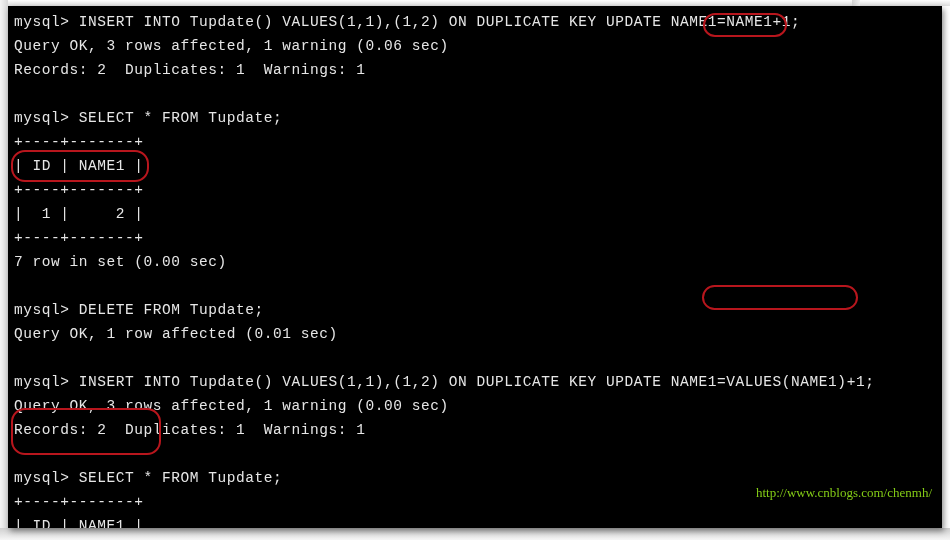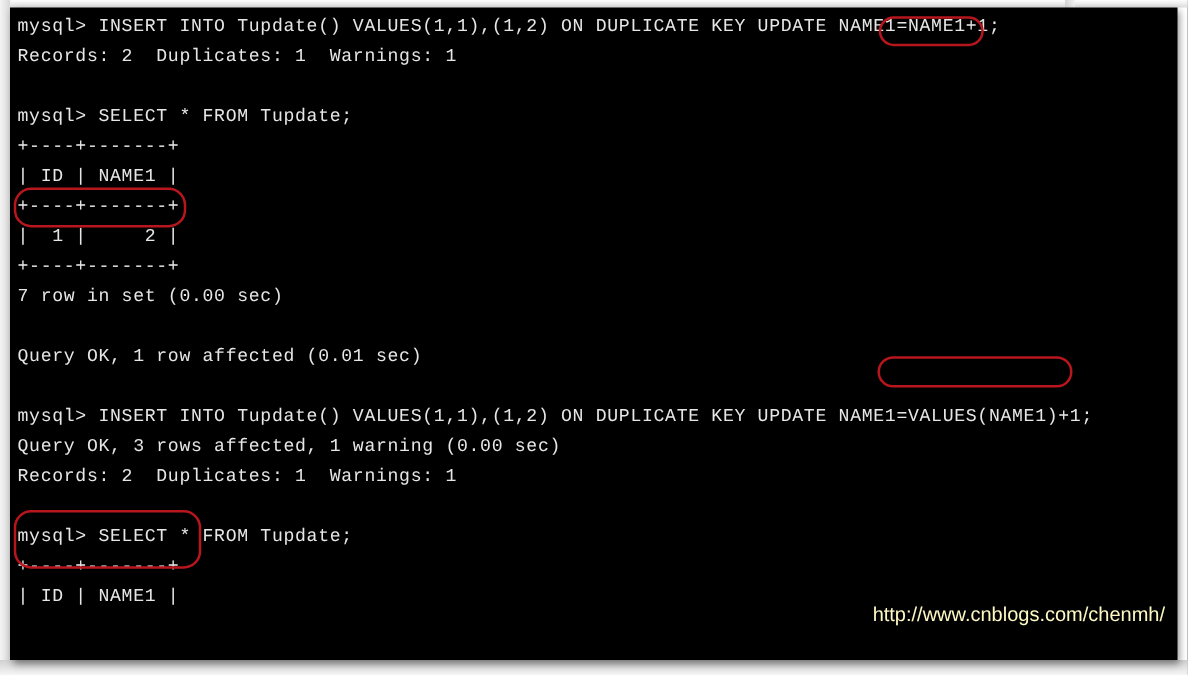--- a/index.html
+++ b/index.html
@@ -91,23 +91,23 @@
   }
 
   
   #watermark {
     position: absolute;
     right: 10px;
     bottom: 24px;
     text-align: right;
   }
   .wm-url {
-    font-family: Liberation Sans, sans-serif;
-    font-size: 16px;
-    color: #fef9c3;
+    font-family: Liberation Serif, serif;
+    font-size: 13px;
+    color: #84cc16;
     line-height: 22px;
     white-space: pre;
   }
   .wm-qq {
     font-family: "DejaVu Sans", "Liberation Sans", sans-serif;
     font-size: 13px;
     color: #e8e8e8;
     line-height: 20px;
     white-space: pre;
   }
@@ -119,30 +119,32 @@
 
   <div class="edge-top"></div>
   <div class="edge-left"></div>
   <div class="edge-right"></div>
   <div class="edge-bottom"></div>
 
   <div id="terminal">
 
     <div id="console">
       <div class="line">mysql&gt; INSERT INTO Tupdate() VALUES(1,1),(1,2) ON DUPLICATE KEY UPDATE NAME1=NAME1+1;</div>
+      <div class="line">Query OK, 3 rows affected, 1 warning (0.06 sec)</div>
       <div class="line">Records: 2  Duplicates: 1  Warnings: 1</div>
       <div class="line blank"></div>
       <div class="line">mysql&gt; SELECT * FROM Tupdate;</div>
       <div class="line">+----+-------+</div>
       <div class="line">| ID | NAME1 |</div>
       <div class="line">+----+-------+</div>
       <div class="line">|  1 |     2 |</div>
       <div class="line">+----+-------+</div>
       <div class="line">7 row in set (0.00 sec)</div>
       <div class="line blank"></div>
+      <div class="line">mysql&gt; DELETE FROM Tupdate;</div>
       <div class="line">Query OK, 1 row affected (0.01 sec)</div>
       <div class="line blank"></div>
       <div class="line">mysql&gt; INSERT INTO Tupdate() VALUES(1,1),(1,2) ON DUPLICATE KEY UPDATE NAME1=VALUES(NAME1)+1;</div>
       <div class="line">Query OK, 3 rows affected, 1 warning (0.00 sec)</div>
       <div class="line">Records: 2  Duplicates: 1  Warnings: 1</div>
       <div class="line blank"></div>
       <div class="line">mysql&gt; SELECT * FROM Tupdate;</div>
       <div class="line">+----+-------+</div>
       <div class="line">| ID | NAME1 |</div>
 

